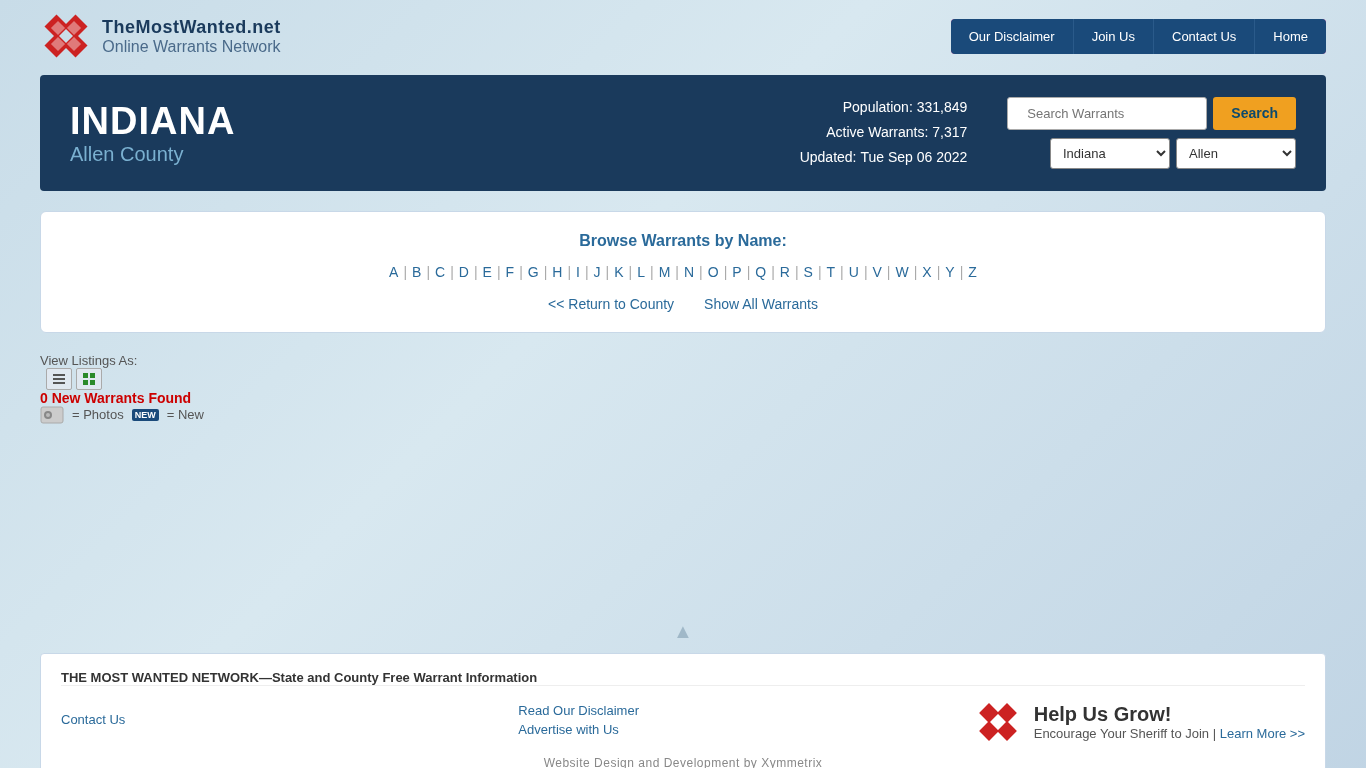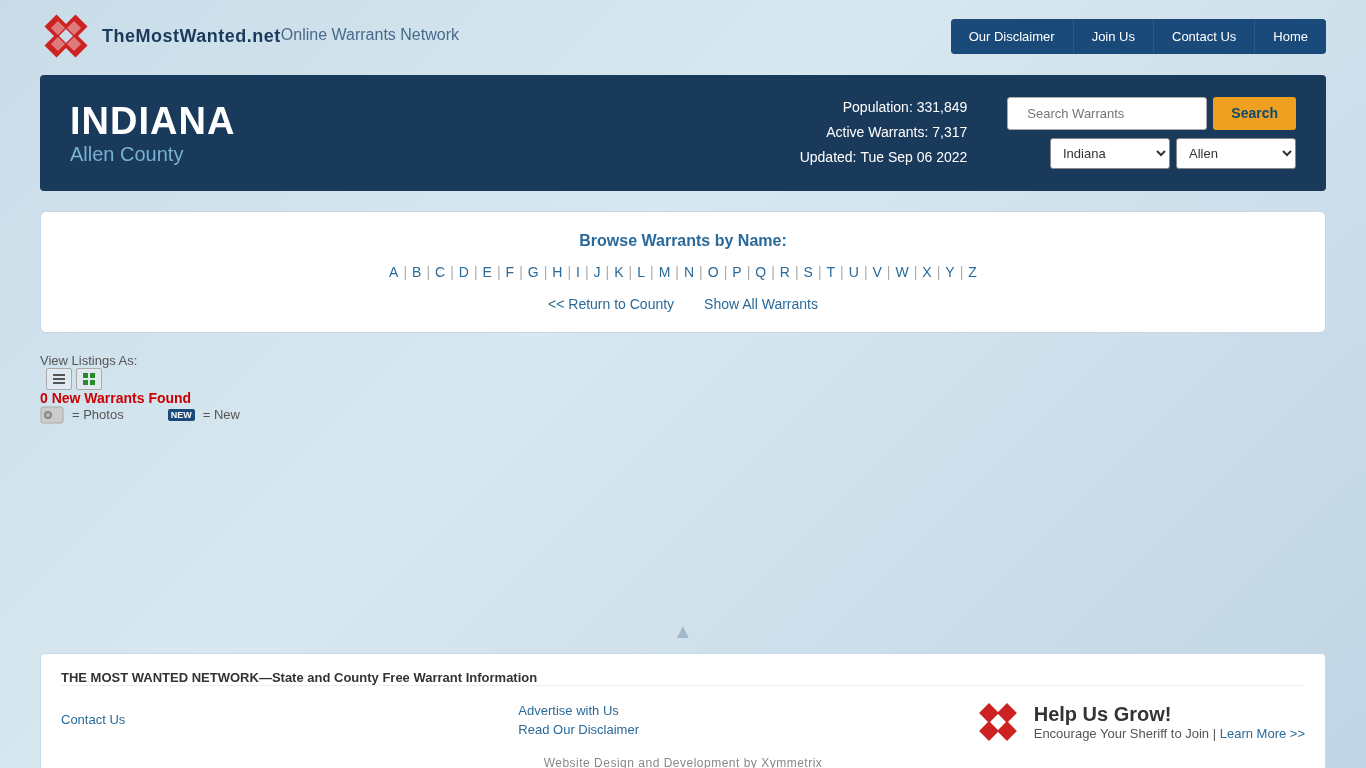--- a/index.html
+++ b/index.html
@@ -23,21 +23,21 @@
       align-items: center;
       gap: 10px;
     }
     .logo-diamond {
       width: 52px;
       height: 52px;
       flex-shrink: 0;
     }
     .logo-text {
       display: flex;
-      flex-direction: row;
+      flex-direction: column;
     }
     .logo-title {
       font-size: 18px;
       font-weight: bold;
       color: #1a3a5c;
       letter-spacing: 0.5px;
     }
     .logo-subtitle {
       font-size: 16px;
       color: #4a6a8a;
@@ -224,21 +224,20 @@
     }
     .legend-new-badge {
       display: inline-block;
       background: #1a4a7a;
       color: white;
       font-size: 9px;
       font-weight: bold;
       padding: 1px 3px;
       border-radius: 2px;
       vertical-align: middle;
-      margin-left: 36px;
     }
 
     
     .content-area {
       min-height: 160px;
     }
 
     
     .chevron-sep {
       text-align: center;
@@ -469,22 +468,22 @@
 
 <div class="chevron-sep">▲</div>
 
 <div class="footer">
   <div class="footer-title">THE MOST WANTED NETWORK—State and County Free Warrant Information</div>
   <div class="footer-cols">
     <div class="footer-col">
       <a class="footer-link" href="#">Contact Us</a>
     </div>
     <div class="footer-col">
+      <a class="footer-link" href="#">Read Our Disclaimer</a>
       <a class="footer-link" href="#">Advertise with Us</a>
-      <a class="footer-link" href="#">Read Our Disclaimer</a>
     </div>
     <div class="footer-grow">
 
       <svg class="grow-logo" viewBox="0 0 44 44" xmlns="http://www.w3.org/2000/svg">
         <rect x="6" y="6" width="14" height="14" fill="#cc2222" transform="rotate(45 13 13)"></rect>
         <rect x="24" y="6" width="14" height="14" fill="#cc2222" transform="rotate(45 31 13)"></rect>
         <rect x="6" y="24" width="14" height="14" fill="#cc2222" transform="rotate(45 13 31)"></rect>
         <rect x="24" y="24" width="14" height="14" fill="#cc2222" transform="rotate(45 31 31)"></rect>
       </svg>
       <div class="grow-text">

